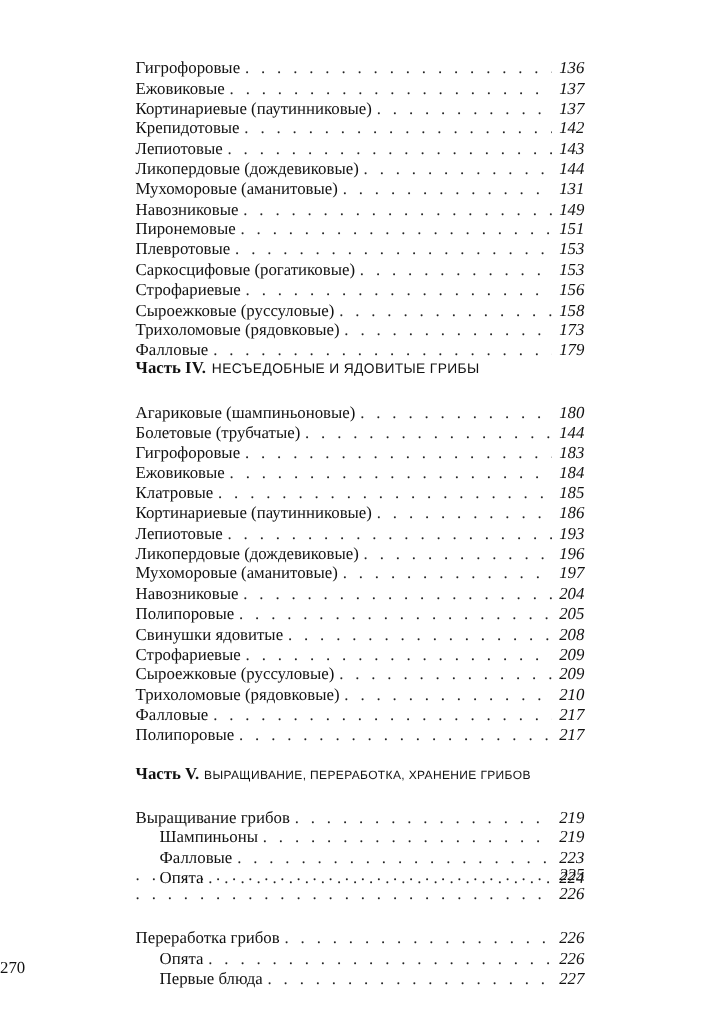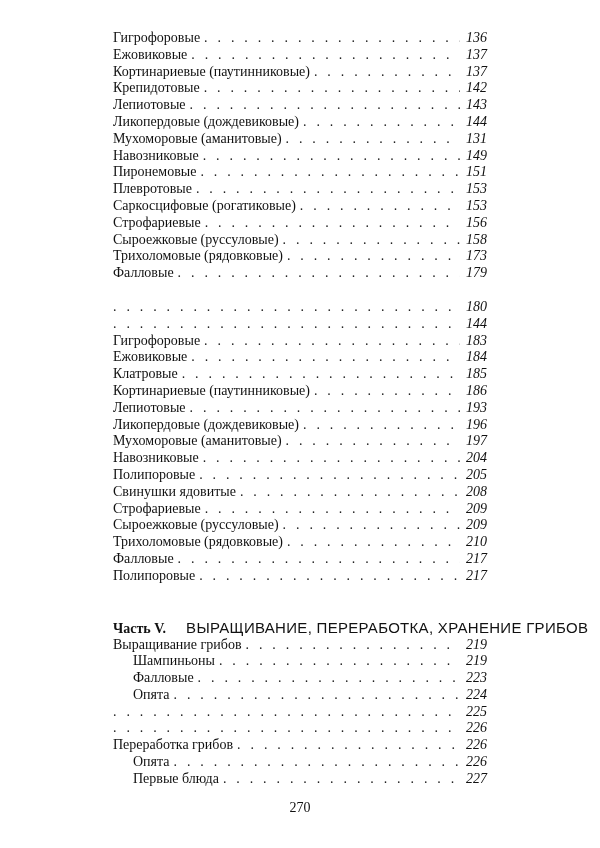--- a/index.html
+++ b/index.html
@@ -5,44 +5,44 @@
     html, body { margin: 0; padding: 0; background: #ffffff; }
     body {
       width: 600px; height: 848px; position: relative; overflow: hidden;
       font-family: "Liberation Serif", serif; color: #111;
     }
     .page { position: absolute; left: 113px; top: 30px; width: 374px; }
     .row {
       display: flex; align-items: baseline; height: 16.8px; line-height: 16.8px;
       font-size: 14px; white-space: nowrap;
     }
-    .row .title { flex: 0 0 auto; padding-right: 4px; }
+    .row .title { flex: 0 0 auto; padding-right: 4px; margin-top: 20px; }
     .row .dots {
       flex: 1 1 auto; overflow: hidden; white-space: nowrap; color: #222;
       letter-spacing: 0; position: relative;
     }
     .row .dots::before {
       content: ". . . . . . . . . . . . . . . . . . . . . . . . . . . . . . . . . . . . . . . . . . . . . . . . . . . . . . . . . . . . . . . .";
       letter-spacing: 3.2px;
     }
     .row .num { flex: 0 0 auto; padding-left: 6px; text-align: right; font-style: italic; }
     .row.indent .title { padding-left: 20px; }
     .part {
       font-size: 14px; height: 18px; line-height: 18px; white-space: nowrap;
     }
     .part .label { font-weight: bold; }
     .part .heading {
       font-family: "Liberation Sans", sans-serif; font-size: 11.5px; letter-spacing: 0.3px;
       margin-left: 5px;
     }
-    .part.v .heading { margin-left: 20px; font-size: 15px; }
+    .part.v .heading { margin-left: 4px; font-size: 10px; }
     .gap-a { height: 17px; }
     .gap-b { height: 34px; }
     .page-number {
-      position: absolute; left: 0; width: 600px; top: 800px; text-align: center;
+      position: absolute; left: 0; width: 600px; top: 800px; text-align: left;
       font-size: 14px;
     }
   </style>
 </head>
 <body>
 
 <div class="page">
   <div id="top-list">
       <div class="row">
         <span class="title">Гигрофоровые</span>
@@ -114,26 +114,31 @@
         <span class="dots"></span>
         <span class="num">173</span>
       </div>
       <div class="row">
         <span class="title">Фалловые</span>
         <span class="dots"></span>
         <span class="num">179</span>
       </div>
     </div>
   <div class="gap-a"></div>
+  <div class="part">
+    <span class="label">Часть IV.</span><span class="heading">НЕСЪЕДОБНЫЕ И ЯДОВИТЫЕ ГРИБЫ</span>
+  </div>
   <div id="p4-list">
       <div class="row">
+        <span class="title">Агариковые (шампиньоновые)</span>
         <span class="dots"></span>
         <span class="num">180</span>
       </div>
       <div class="row">
+        <span class="title">Болетовые (трубчатые)</span>
         <span class="dots"></span>
         <span class="num">144</span>
       </div>
       <div class="row">
         <span class="title">Гигрофоровые</span>
         <span class="dots"></span>
         <span class="num">183</span>
       </div>
       <div class="row">
         <span class="title">Ежовиковые</span>

